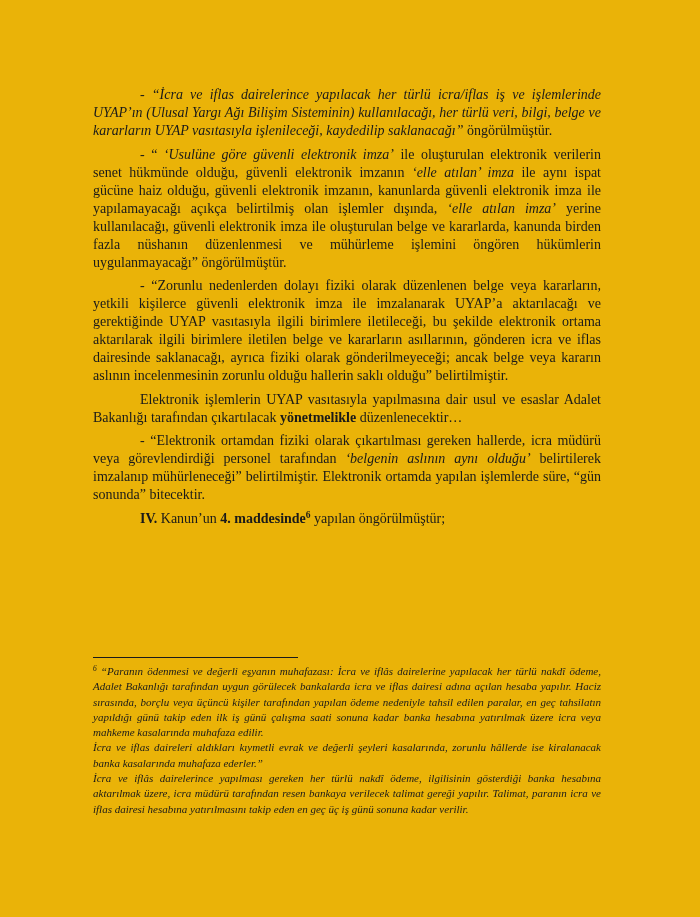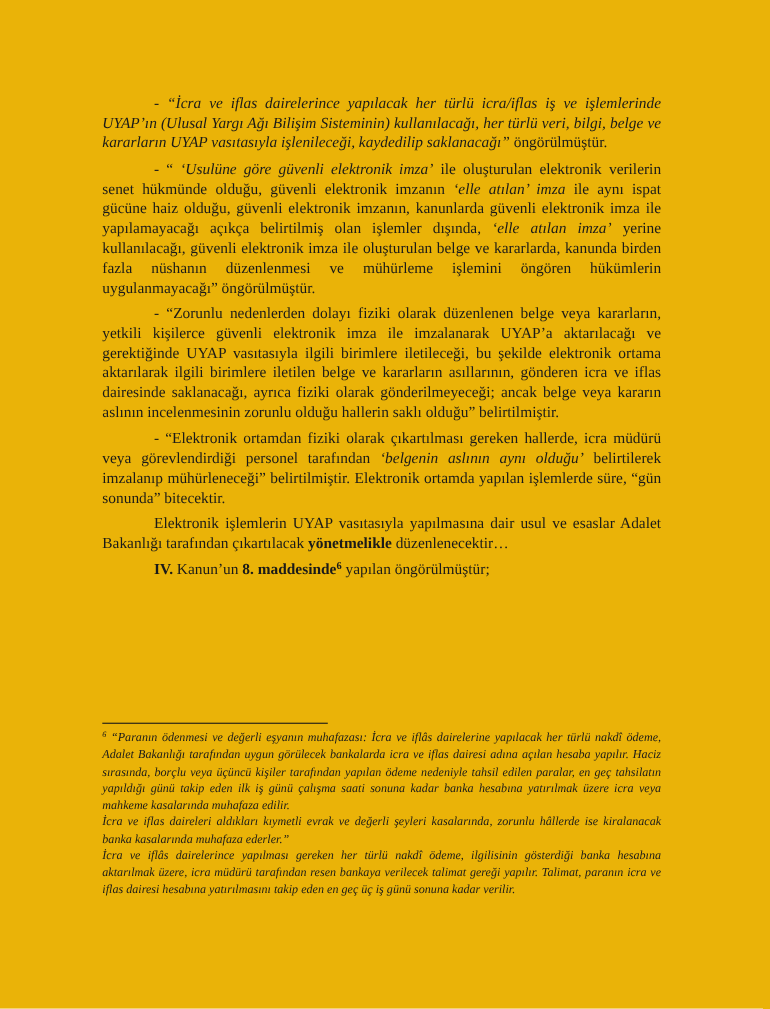--- a/index.html
+++ b/index.html
@@ -73,23 +73,23 @@
   }
 </style>
 </head>
 <body>
 
 <div class="page">
   <section class="body-text">
       <p class="para"><span class="it">- “İcra ve iflas dairelerince yapılacak her türlü icra/iflas iş ve işlemlerinde UYAP’ın (Ulusal Yargı Ağı Bilişim Sisteminin) kullanılacağı, her türlü veri, bilgi, belge ve kararların UYAP vasıtasıyla işlenileceği, kaydedilip saklanacağı”</span><span> öngörülmüştür.</span></p>
       <p class="para"><span>- “ </span><span class="it">‘Usulüne göre güvenli elektronik imza’</span><span> ile oluşturulan elektronik verilerin senet hükmünde olduğu, güvenli elektronik imzanın </span><span class="it">‘elle atılan’ imza</span><span> ile aynı ispat gücüne haiz olduğu, güvenli elektronik imzanın, kanunlarda güvenli elektronik imza ile yapılamayacağı açıkça belirtilmiş olan işlemler dışında, </span><span class="it">‘elle atılan imza’</span><span> yerine kullanılacağı, güvenli elektronik imza ile oluşturulan belge ve kararlarda, kanunda birden fazla nüshanın düzenlenmesi ve mühürleme işlemini öngören hükümlerin uygulanmayacağı” öngörülmüştür.</span></p>
       <p class="para"><span>- “Zorunlu nedenlerden dolayı fiziki olarak düzenlenen belge veya kararların, yetkili kişilerce güvenli elektronik imza ile imzalanarak UYAP’a aktarılacağı ve gerektiğinde UYAP vasıtasıyla ilgili birimlere iletileceği, bu şekilde elektronik ortama aktarılarak ilgili birimlere iletilen belge ve kararların asıllarının, gönderen icra ve iflas dairesinde saklanacağı, ayrıca fiziki olarak gönderilmeyeceği; ancak belge veya kararın aslının incelenmesinin zorunlu olduğu hallerin saklı olduğu” belirtilmiştir.</span></p>
+      <p class="para"><span>Elektronik işlemlerin UYAP vasıtasıyla yapılmasına dair usul ve esaslar Adalet Bakanlığı tarafından çıkartılacak </span><span class="bd">yönetmelikle</span><span> düzenlenecektir…</span></p>
       <p class="para"><span>- “Elektronik ortamdan fiziki olarak çıkartılması gereken hallerde, icra müdürü veya görevlendirdiği personel tarafından </span><span class="it">‘belgenin aslının aynı olduğu’</span><span> belirtilerek imzalanıp mühürleneceği” belirtilmiştir. Elektronik ortamda yapılan işlemlerde süre, “gün sonunda” bitecektir.</span></p>
-      <p class="para"><span>Elektronik işlemlerin UYAP vasıtasıyla yapılmasına dair usul ve esaslar Adalet Bakanlığı tarafından çıkartılacak </span><span class="bd">yönetmelikle</span><span> düzenlenecektir…</span></p>
-      <p class="para"><span class="bd">IV.</span><span> Kanun’un </span><span class="bd">8. maddesinde</span><span class="bd sup">6</span><span> yapılan öngörülmüştür;</span></p>
+      <p class="para"><span class="bd">IV.</span><span> Kanun’un </span><span class="bd">4. maddesinde</span><span class="bd sup">6</span><span> yapılan öngörülmüştür;</span></p>
     </section>
 
   <hr class="footnote-sep">
 
   <section class="footnote">
       <p class="para"><span class="it sup">6</span><span class="it"> “Paranın ödenmesi ve değerli eşyanın muhafazası: İcra ve iflâs dairelerine yapılacak her türlü nakdî ödeme, Adalet Bakanlığı tarafından uygun görülecek bankalarda icra ve iflas dairesi adına açılan hesaba yapılır. Haciz sırasında, borçlu veya üçüncü kişiler tarafından yapılan ödeme nedeniyle tahsil edilen paralar, en geç tahsilatın yapıldığı günü takip eden ilk iş günü çalışma saati sonuna kadar banka hesabına yatırılmak üzere icra veya mahkeme kasalarında muhafaza edilir.</span></p>
       <p class="para"><span class="it">İcra ve iflas daireleri aldıkları kıymetli evrak ve değerli şeyleri kasalarında, zorunlu hâllerde ise kiralanacak banka kasalarında muhafaza ederler.”</span></p>
       <p class="para"><span class="it">İcra ve iflâs dairelerince yapılması gereken her türlü nakdî ödeme, ilgilisinin gösterdiği banka hesabına aktarılmak üzere, icra müdürü tarafından resen bankaya verilecek talimat gereği yapılır. Talimat, paranın icra ve iflas dairesi hesabına yatırılmasını takip eden en geç üç iş günü sonuna kadar verilir.</span></p>
     </section>
 

